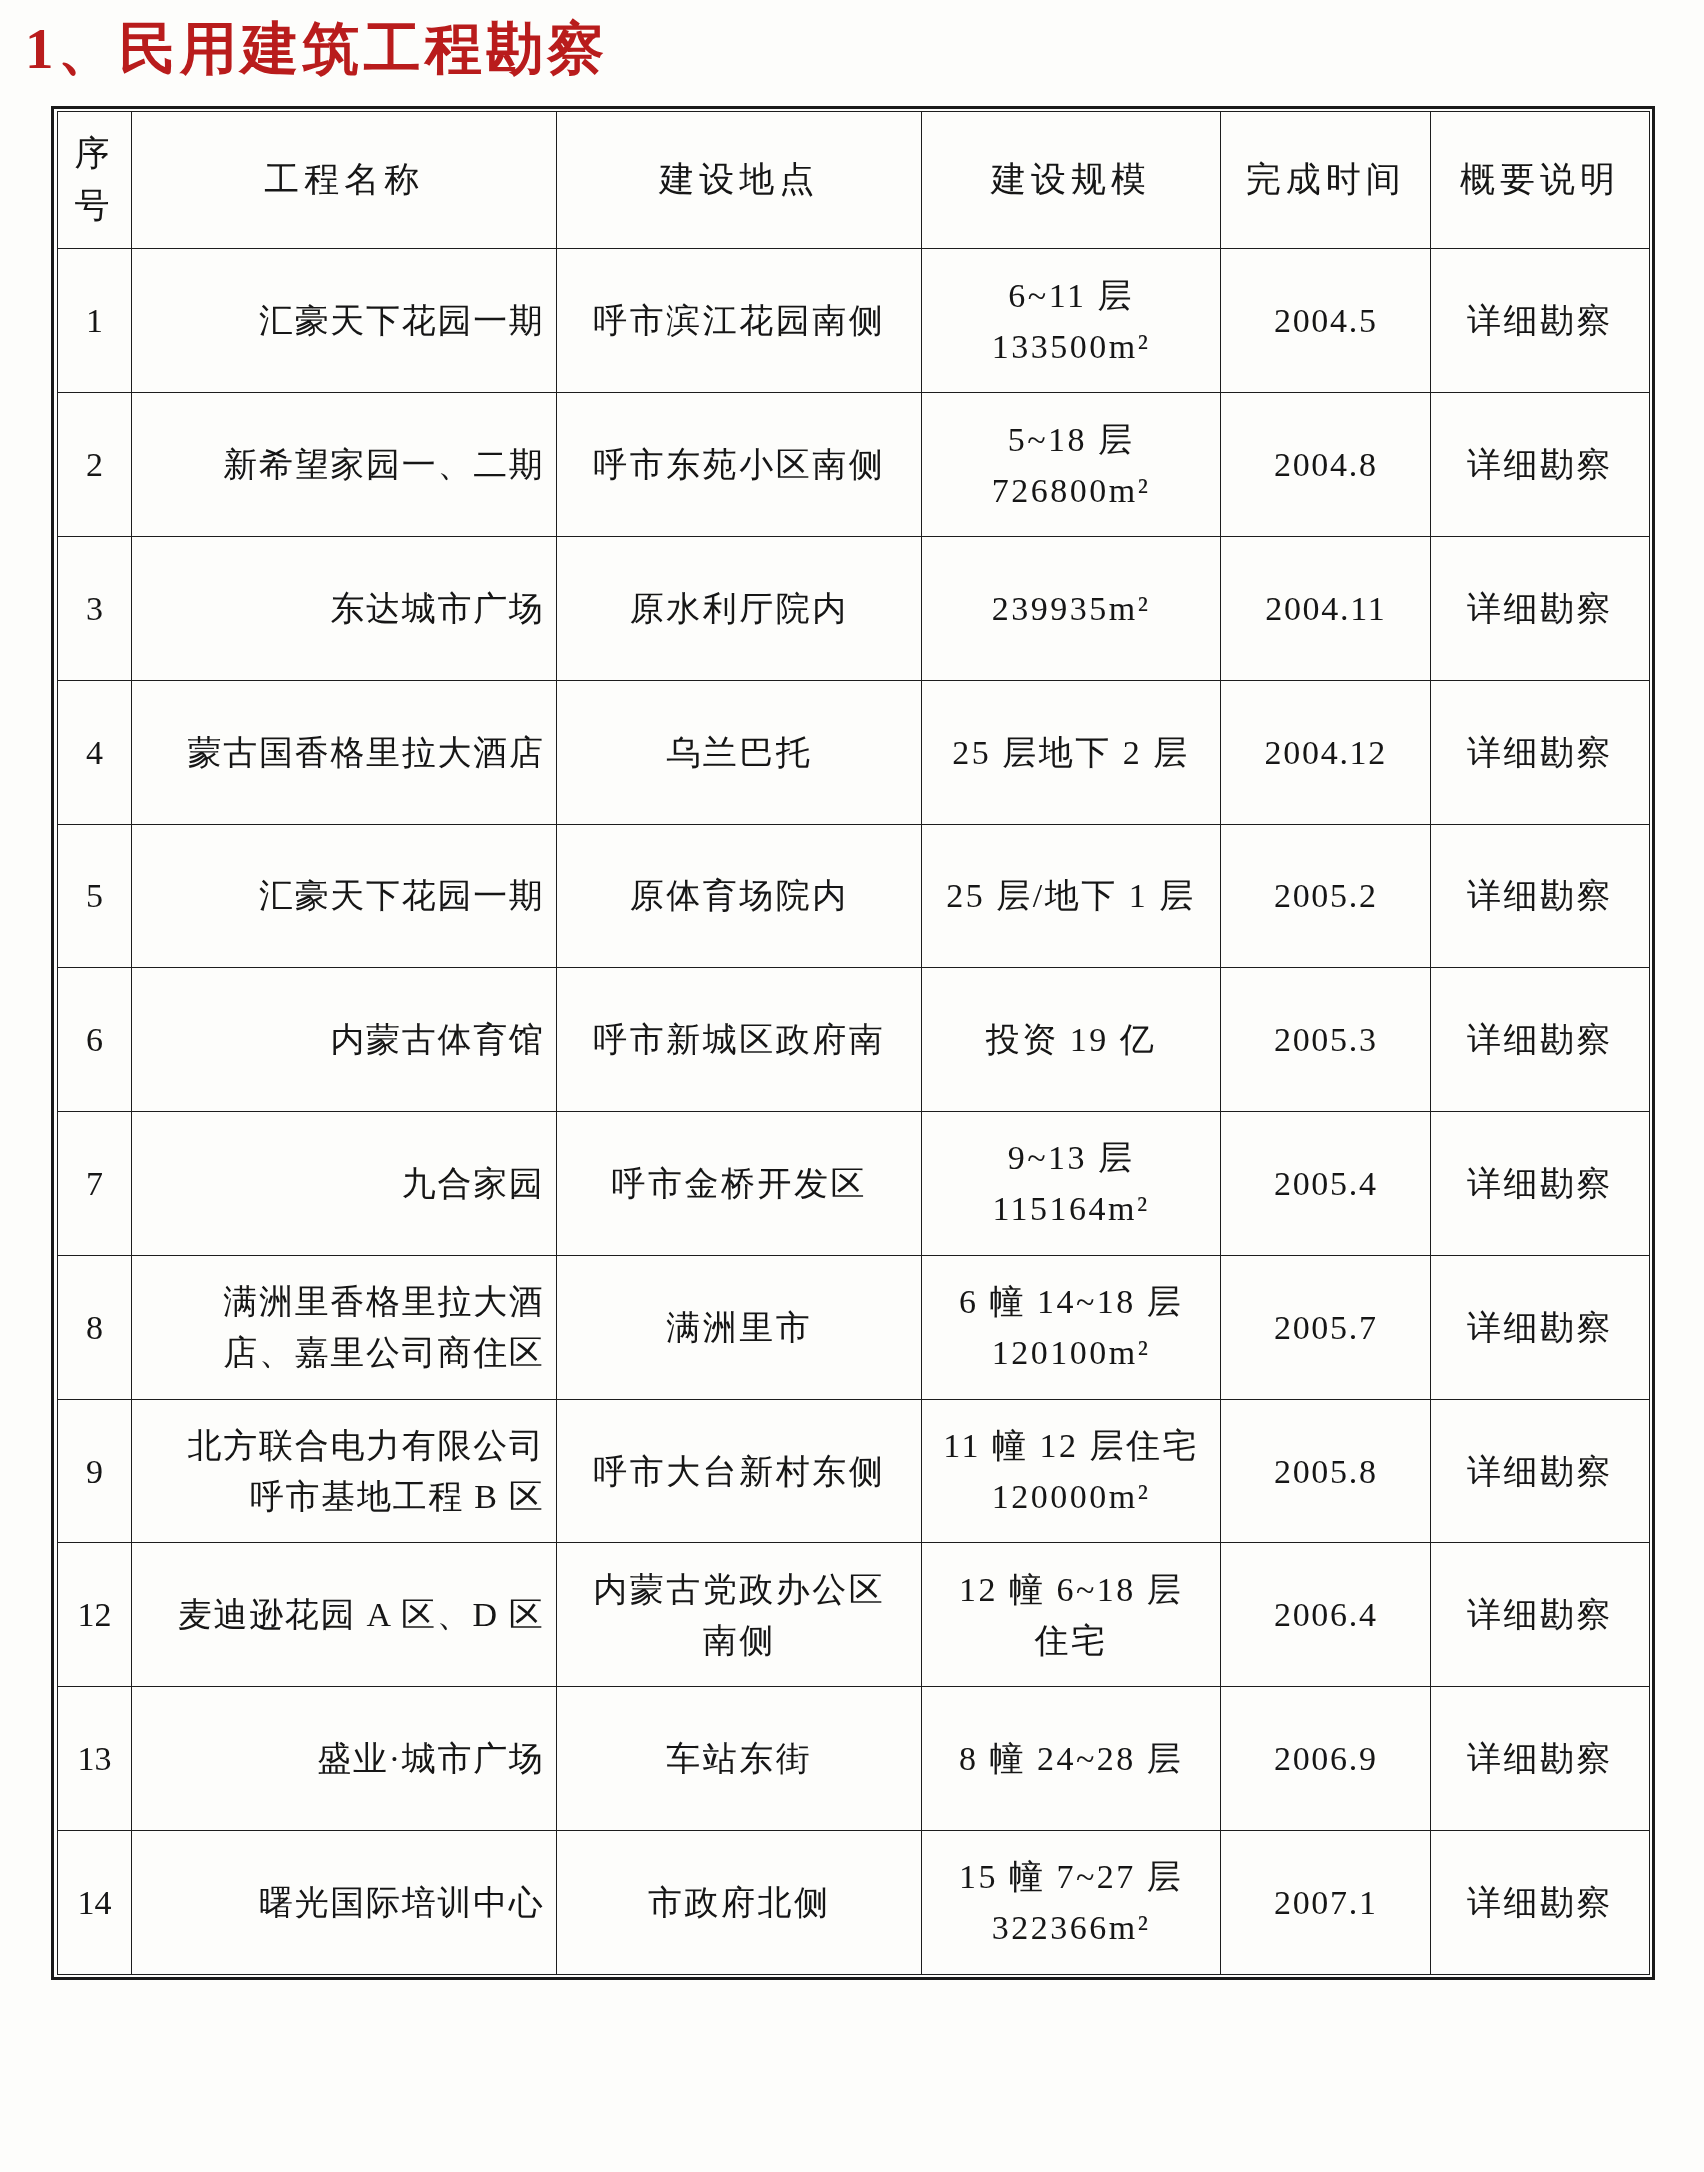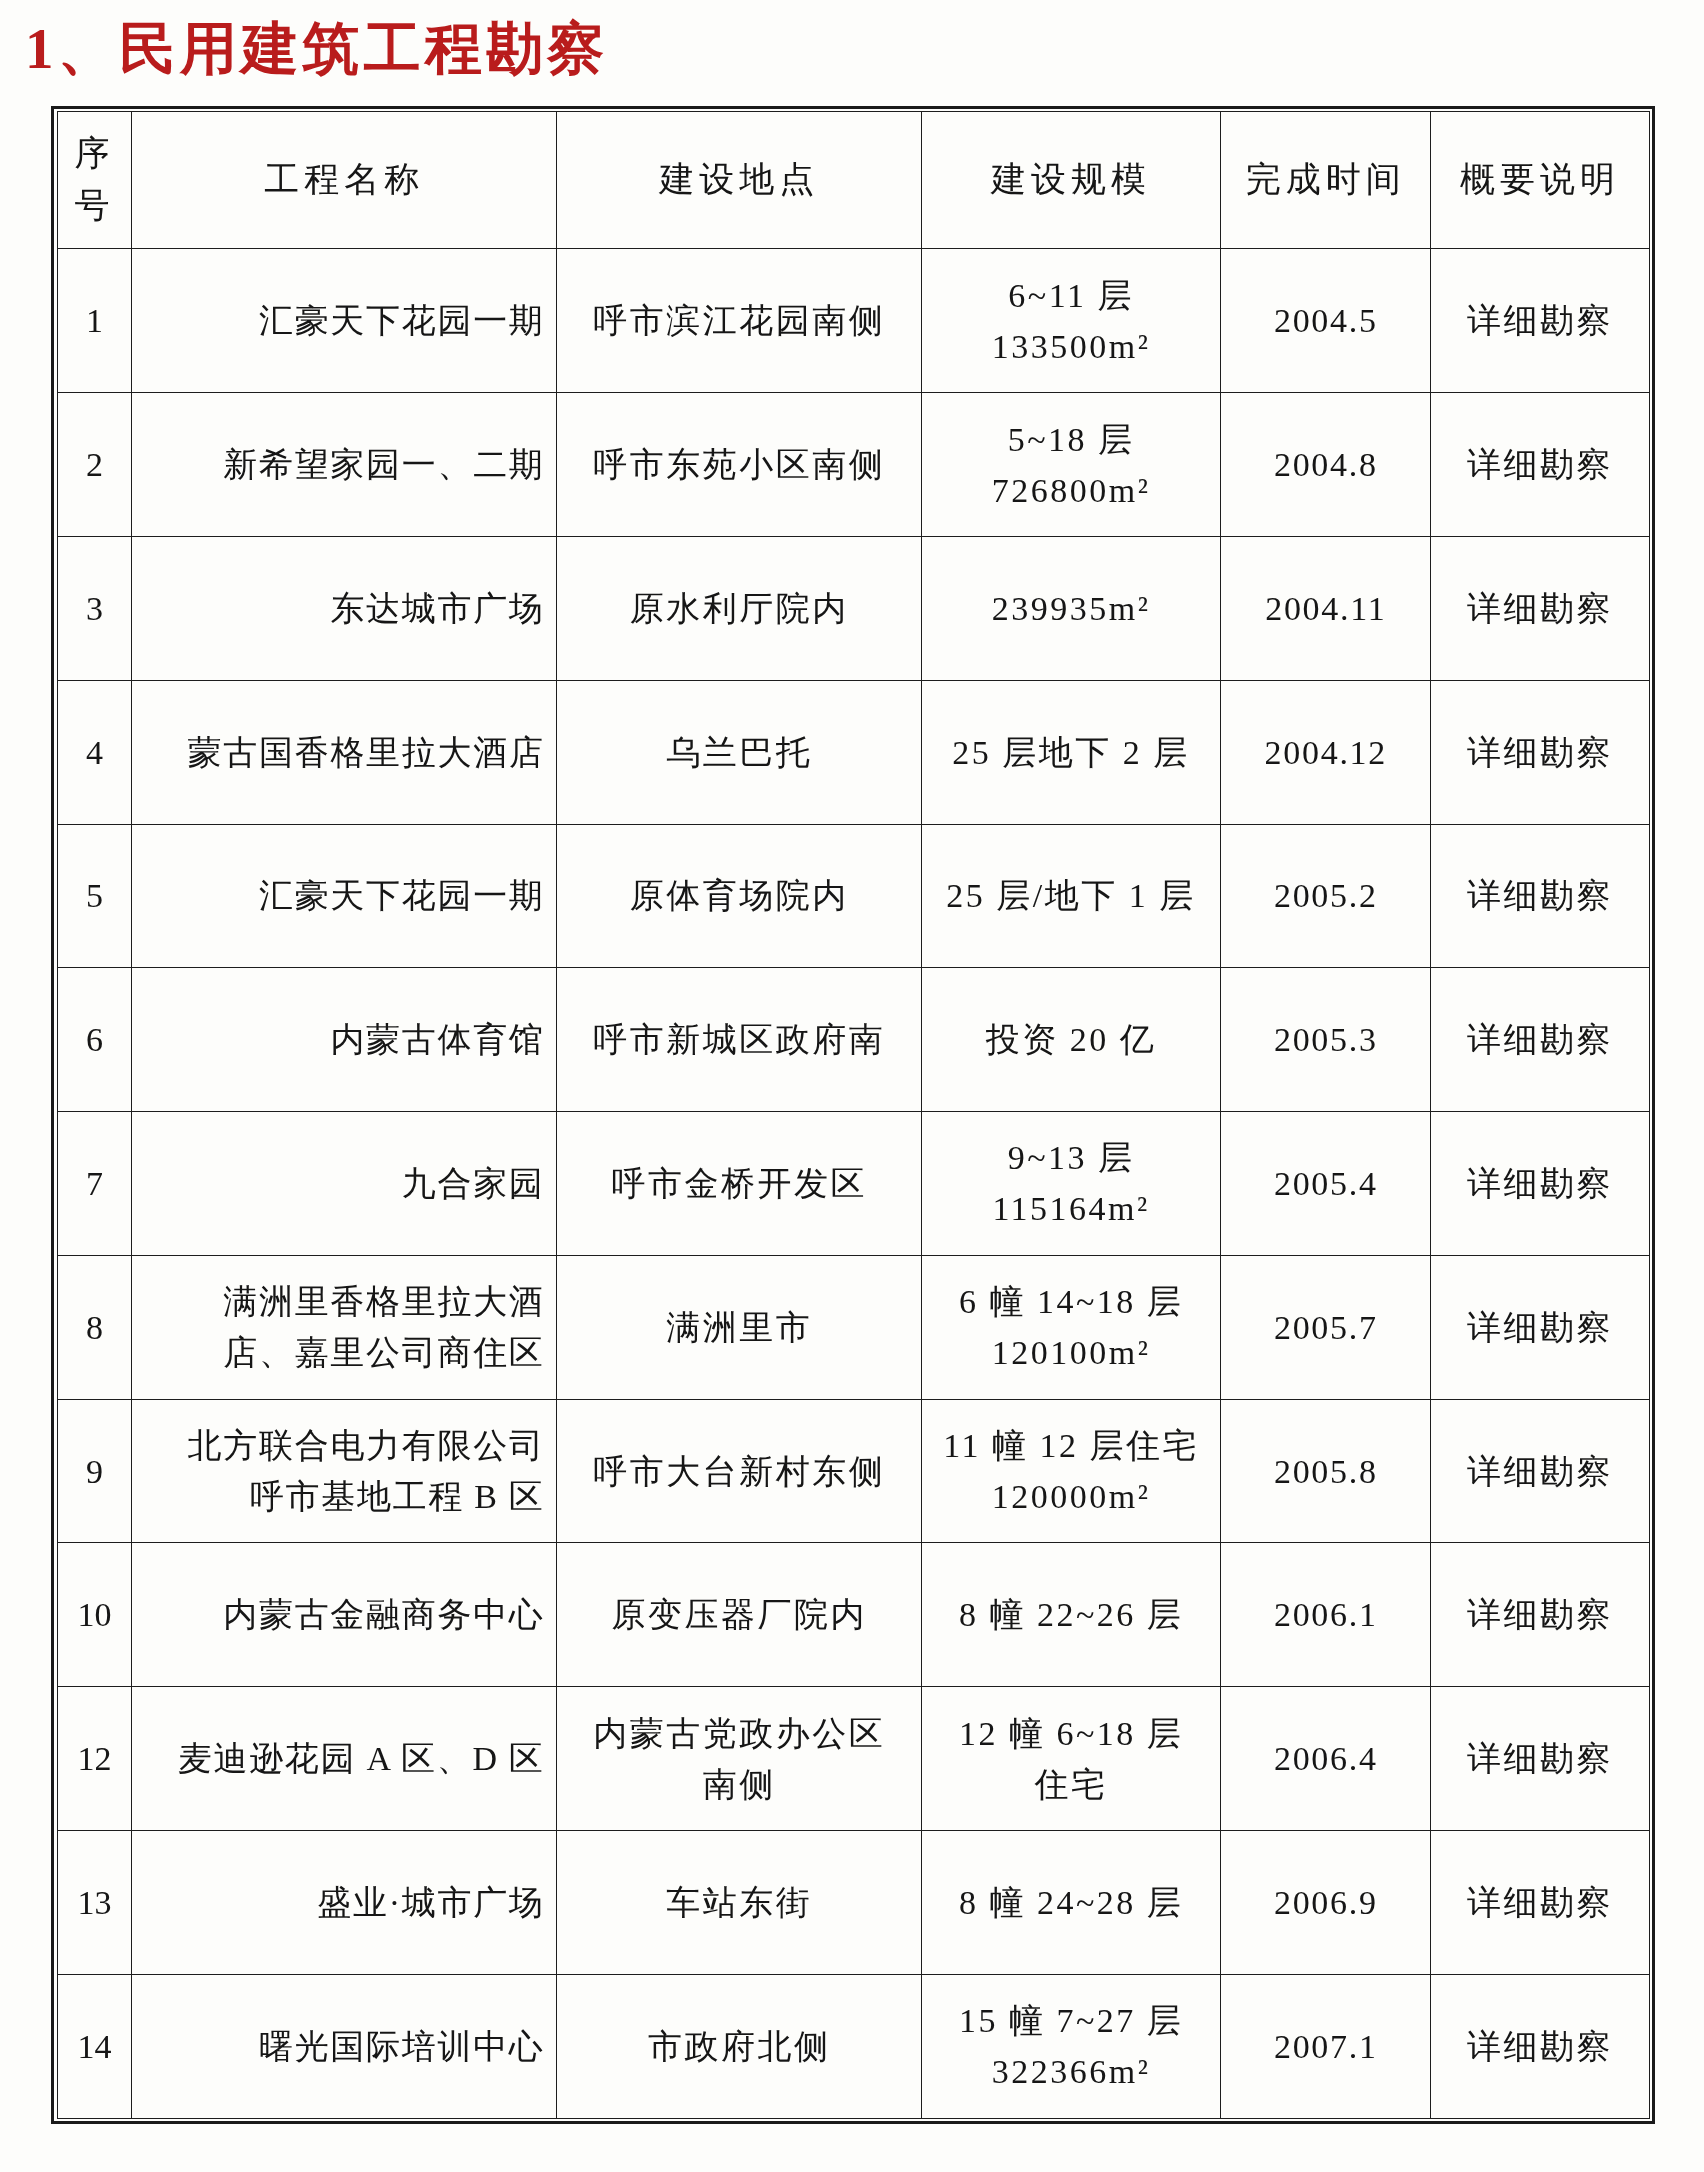--- a/index.html
+++ b/index.html
@@ -134,21 +134,21 @@
         <td class="cell-name">汇豪天下花园一期</td>
         <td class="cell-loc">原体育场院内</td>
         <td class="cell-scale">25 层/地下 1 层</td>
         <td class="cell-time">2005.2</td>
         <td class="cell-note">详细勘察</td>
       </tr>
       <tr>
         <td class="cell-no">6</td>
         <td class="cell-name">内蒙古体育馆</td>
         <td class="cell-loc">呼市新城区政府南</td>
-        <td class="cell-scale">投资 20 亿</td>
+        <td class="cell-scale">投资 19 亿</td>
         <td class="cell-time">2005.3</td>
         <td class="cell-note">详细勘察</td>
       </tr>
       <tr>
         <td class="cell-no">7</td>
         <td class="cell-name">九合家园</td>
         <td class="cell-loc">呼市金桥开发区</td>
         <td class="cell-scale">9~13 层
 115164m²</td>
         <td class="cell-time">2005.4</td>
@@ -168,28 +168,20 @@
         <td class="cell-no">9</td>
         <td class="cell-name">北方联合电力有限公司
 呼市基地工程 B 区</td>
         <td class="cell-loc">呼市大台新村东侧</td>
         <td class="cell-scale">11 幢 12 层住宅
 120000m²</td>
         <td class="cell-time">2005.8</td>
         <td class="cell-note">详细勘察</td>
       </tr>
       <tr>
-        <td class="cell-no">10</td>
-        <td class="cell-name">内蒙古金融商务中心</td>
-        <td class="cell-loc">原变压器厂院内</td>
-        <td class="cell-scale">8 幢 22~26 层</td>
-        <td class="cell-time">2006.1</td>
-        <td class="cell-note">详细勘察</td>
-      </tr>
-      <tr>
         <td class="cell-no">12</td>
         <td class="cell-name">麦迪逊花园 A 区、D 区</td>
         <td class="cell-loc">内蒙古党政办公区
 南侧</td>
         <td class="cell-scale">12 幢 6~18 层
 住宅</td>
         <td class="cell-time">2006.4</td>
         <td class="cell-note">详细勘察</td>
       </tr>
       <tr>

